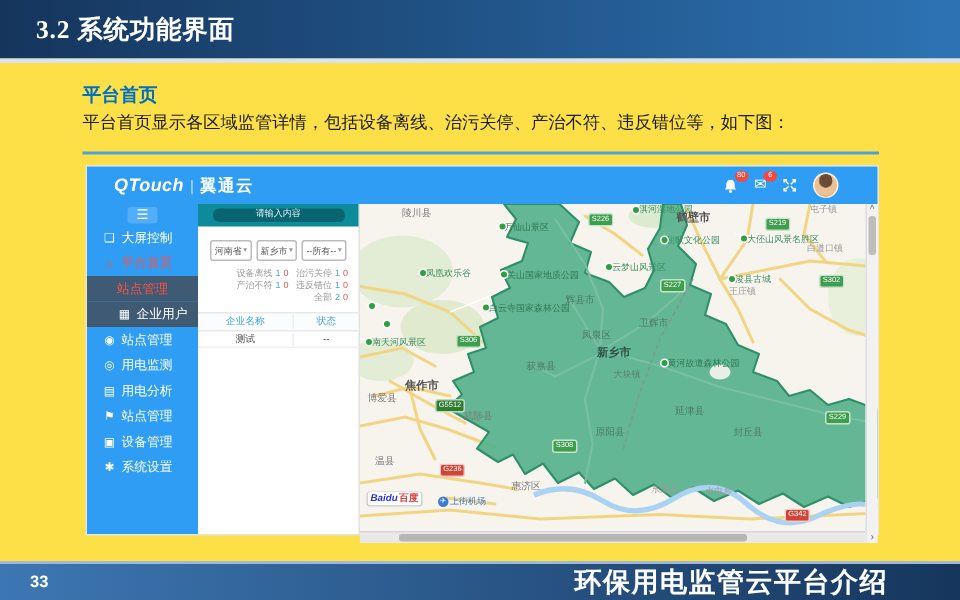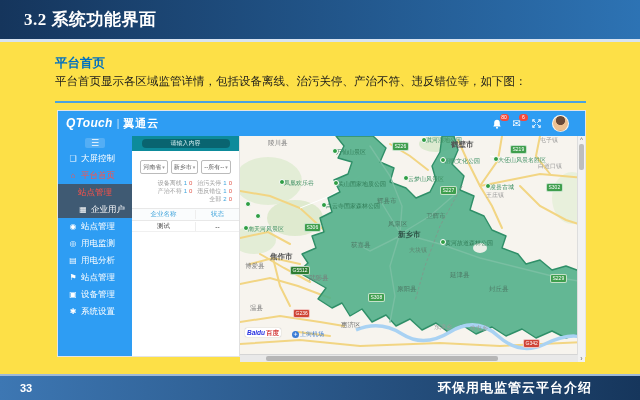--- a/index.html
+++ b/index.html
@@ -14,27 +14,27 @@
   .section{margin:13px 0 0 55px;}
   .section-heading{color:#0070c0;font-weight:bold;font-size:12.5px;}
   .section-desc{font-size:11.5px;color:#1b1b1b;margin-top:2px;}
   .hr-blue{position:absolute;left:55px;top:101px;width:531px;height:2px;background:#4aa3de;}
 
   .slide-footer{position:absolute;left:0;bottom:0;width:640px;height:26px;
     background:linear-gradient(90deg,#3d77b3,#16365c);border-top:2px solid #9fb9d6;
     display:flex;align-items:center;justify-content:space-between;
     padding:0 48px 0 20px;box-sizing:border-box;}
   .page-num{color:#fff;font-size:11px;font-weight:bold;}
-  .footer-title{color:#fff;font-size:13px;font-weight:bold;letter-spacing:1px;}
+  .footer-title{color:#fff;font-size:18px;font-weight:bold;letter-spacing:1px;}
 
   
   .app{position:absolute;left:58px;top:111px;width:527px;height:245px;
     box-shadow:0 0 0 1px #e4e4e4;background:#fff;}
   .app-header{height:25px;background:#2e9df3;display:flex;align-items:center;
-    justify-content:space-between;padding:0 8px;box-sizing:border-box;}
+    justify-content:space-between;padding:0 18px;box-sizing:border-box;}
   .logo{display:flex;align-items:baseline;color:#fff;}
   .logo-brand{font-size:12px;font-weight:bold;font-style:italic;letter-spacing:.3px;}
   .logo-sep{margin:0 4px;opacity:.7;font-size:10px;}
   .logo-product{font-size:11px;font-weight:bold;letter-spacing:1px;}
   .hicons{display:flex;align-items:center;gap:11px;margin-right:8px;}
   .hic{position:relative;color:#fff;font-size:10px;line-height:1;display:flex;align-items:center;}
   .badge{position:absolute;top:-5px;right:-7px;background:#f5483c;color:#fff;font-size:5px;
     min-width:7px;height:7px;border-radius:4px;line-height:7px;text-align:center;padding:0 1px;}
   .avatar{width:15px;height:15px;border-radius:50%;border:1px solid rgba(255,255,255,.85);
     background:radial-gradient(circle at 50% 30%,#6b4a38 0 34%,#ecc193 36% 75%,#dba76f 77%);}

